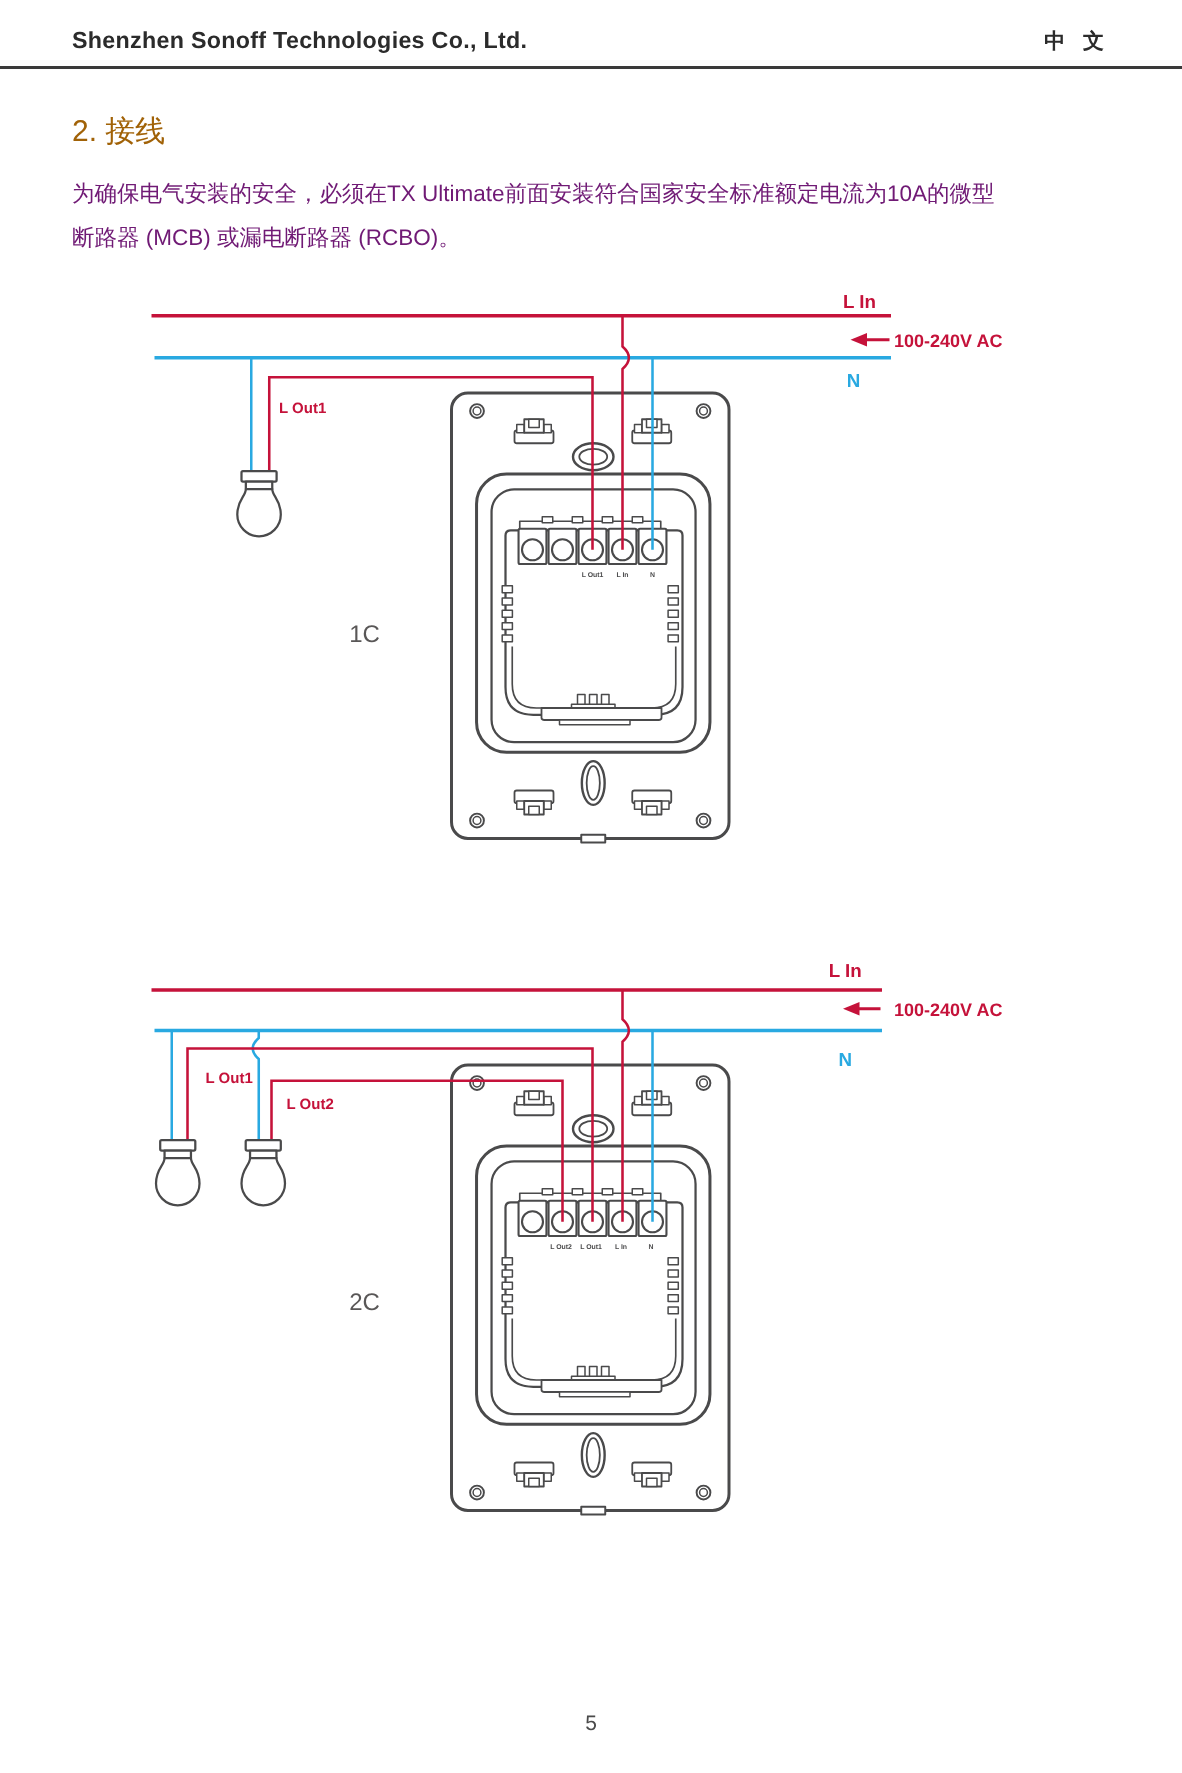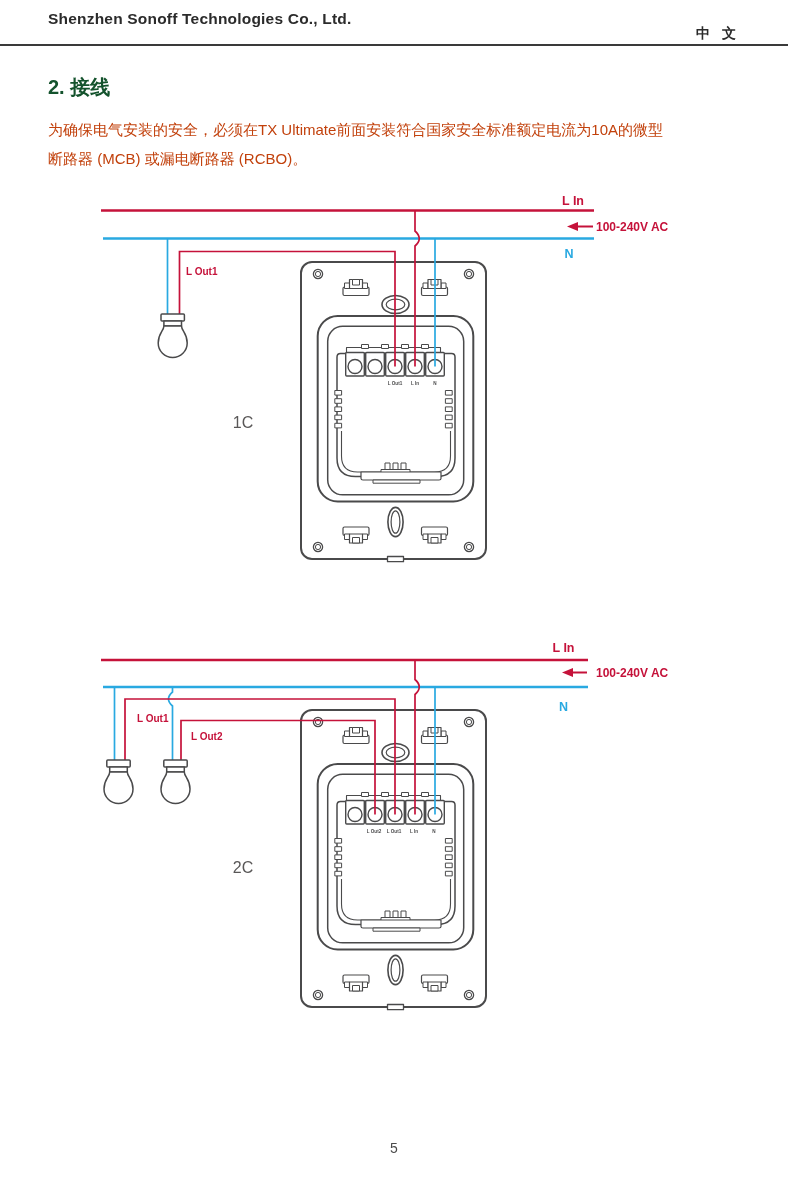--- a/index.html
+++ b/index.html
@@ -5,27 +5,27 @@
   html,body{margin:0;padding:0;background:#e8e8e8;}
   .page{
     position:relative;width:788px;height:1182px;background:#ffffff;
     margin:0 auto;overflow:hidden;
     font-family:"Liberation Sans","DejaVu Sans",sans-serif;
     color:#3f3f3f;
   }
   .hdr{
     position:absolute;top:0;left:0;width:788px;height:46px;
     border-bottom:2px solid #3a3a3a;box-sizing:border-box;
-    display:flex;justify-content:space-between;align-items:center;
+    display:flex;justify-content:space-between;align-items:flex-end;
     padding:0 48px 7px 48px;
   }
   .hdr .company{font-size:15.5px;font-weight:bold;color:#2b2b2b;letter-spacing:.2px;}
   .hdr .lang{font-size:14px;font-weight:bold;color:#2b2b2b;letter-spacing:4px;margin-top:31px;}
-  .sec-title{position:absolute;left:48px;top:74px;font-size:20px;font-weight:bold;color:#14532d;}
-  .body-text{position:absolute;left:48px;top:116px;width:705px;font-size:15px;line-height:28.5px;color:#c2410c;}
+  .sec-title{position:absolute;left:48px;top:74px;font-size:20px;font-weight:normal;color:#a16207;}
+  .body-text{position:absolute;left:48px;top:116px;width:705px;font-size:15px;line-height:28.5px;color:#701a75;}
   .diagram{position:absolute;left:0;}
   .footer{position:absolute;left:0;top:1140px;width:788px;text-align:center;font-size:14px;color:#4a4a4a;}
   svg text{font-family:"Liberation Sans","DejaVu Sans",sans-serif;}
   .red-label{font-weight:bold;fill:#c5123a;}
   .blue-label{font-weight:bold;fill:#29a9e1;}
   .gang-label{fill:#595757;}
   .term-label{fill:#4a4a4b;font-weight:600;}
 </style>
 </head>
 <body>

